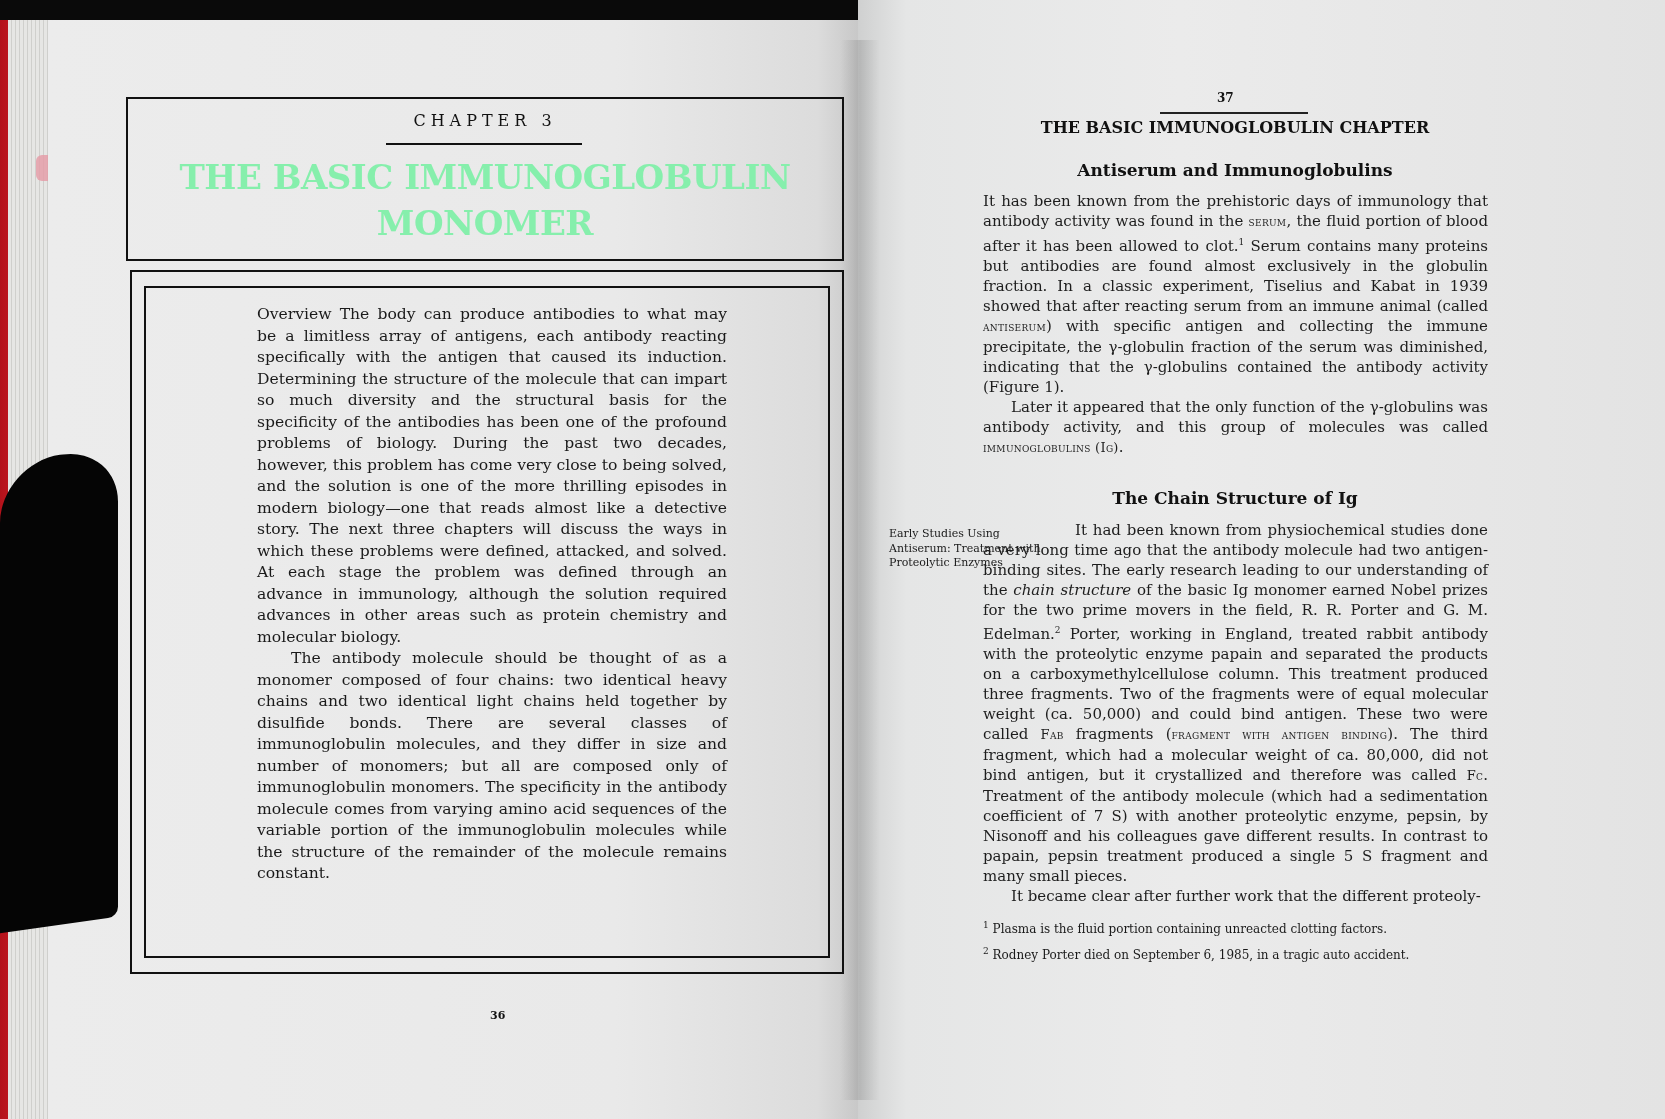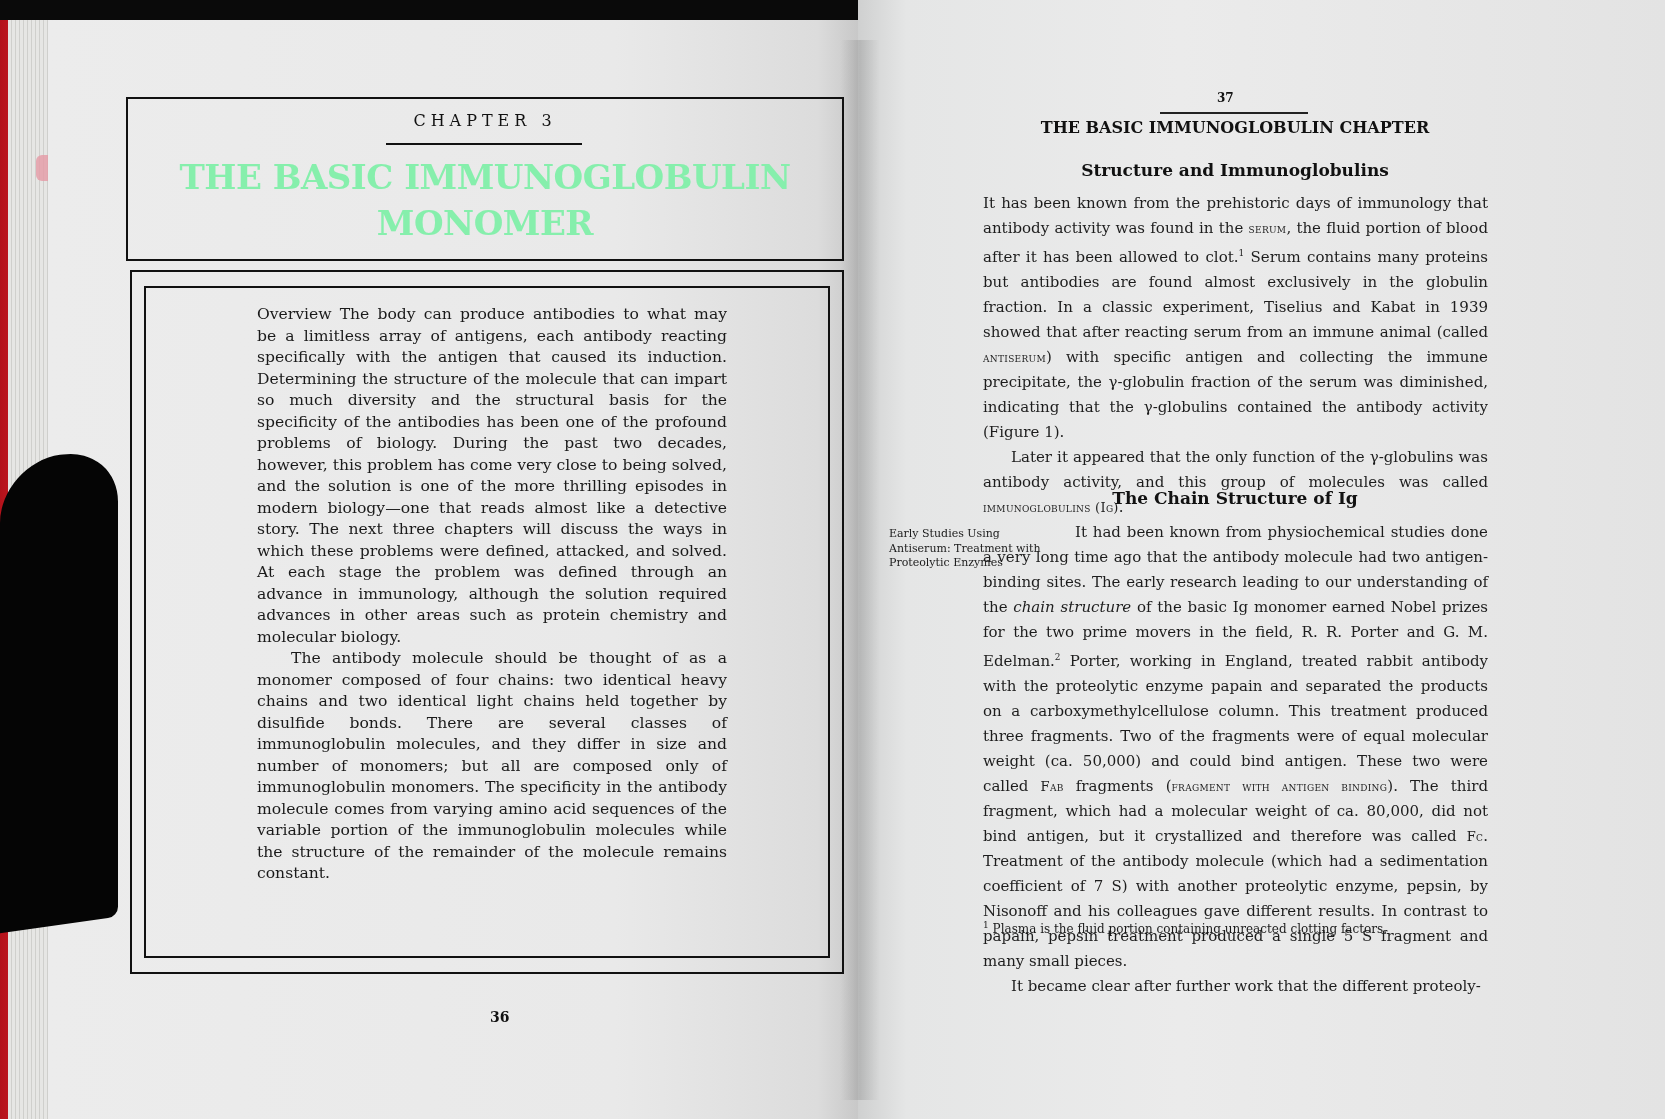--- a/index.html
+++ b/index.html
@@ -67,40 +67,40 @@
     .overview-text {
       position: absolute; left: 257px; top: 304px; width: 470px;
       font-family: "DejaVu Serif", serif; font-size: 15.6px; line-height: 21.5px; color: #1a1a1a;
       text-align: justify;
     }
     .overview-text p { margin: 0; }
     .overview-text p + p { text-indent: 34px; }
     .overview-lead { margin-right: 8px; }
     .page-num-left {
       position: absolute; left: 490px; top: 1009px; font-family: "DejaVu Serif", serif;
-      font-weight: bold; font-size: 14px; color: #111;
+      font-weight: bold; font-size: 11px; color: #111;
     }
     
     .page-num-right {
       position: absolute; left: 1217px; top: 91px; font-family: "DejaVu Serif", serif;
       font-weight: bold; font-size: 12px; color: #111;
     }
     .running-rule {
       position: absolute; left: 1160px; width: 148px; top: 112px; height: 1.5px; background: #222;
     }
     .running-head {
       position: absolute; left: 1010px; width: 450px; top: 118px; text-align: center;
       font-family: "DejaVu Serif", serif; font-weight: bold; font-size: 16px; color: #111;
     }
     .section-head {
       position: absolute; text-align: center; font-family: "DejaVu Serif", serif;
       font-weight: bold; font-size: 17px; color: #111;
     }
     .body-text {
-      position: absolute; font-family: "DejaVu Serif", serif; font-size: 15px; line-height: 25px;
+      position: absolute; font-family: "DejaVu Serif", serif; font-size: 15px; line-height: 20px;
       color: #1d1d1d; text-align: justify;
     }
     .body-text p { margin: 0; }
     .indent { text-indent: 28px; }
     .sc { font-variant: small-caps; font-size: 13px; letter-spacing: .3px; }
     .margin-note {
       position: absolute; left: 889px; top: 527px; width: 175px;
       font-family: "DejaVu Serif", serif; font-size: 11px; line-height: 14.5px; color: #1a1a1a;
     }
     .footnotes {
@@ -141,31 +141,32 @@
 </div>
 
 <div class="page-num-left">36</div>
 
 <div class="finger"></div>
 
 <div class="page-num-right">37</div>
 <div class="running-rule"></div>
 <div class="running-head">THE BASIC IMMUNOGLOBULIN CHAPTER</div>
 
-<div class="section-head" style="left:1010px;width:450px;top:160px;">Structure and Immunoglobulins</div>
+<div class="section-head" style="left:1010px;width:450px;top:160px;">Antiserum and Immunoglobulins</div>
 
 <div class="body-text" style="left:983px;top:191px;width:505px;">
   <p><span>It has been known from the prehistoric days of immunology that antibody activity was found in the </span><span class="sc">serum</span><span>, the fluid portion of blood after it has been allowed to clot.</span><sup>1</sup><span> Serum contains many proteins but antibodies are found almost exclusively in the globulin fraction. In a classic experiment, Tiselius and Kabat in 1939 showed that after reacting serum from an immune animal (called </span><span class="sc">antiserum</span><span>) with specific antigen and collecting the immune precipitate, the γ-globulin fraction of the serum was diminished, indicating that the γ-globulins contained the antibody activity (Figure 1).</span></p>
   <p class="indent"><span>Later it appeared that the only function of the γ-globulins was antibody activity, and this group of molecules was called </span><span class="sc">immunoglobulins (Ig)</span><span>.</span></p>
 </div>
 
 <div class="section-head" style="left:1010px;width:450px;top:488px;">The Chain Structure of Ig</div>
 
 <div class="margin-note">Early Studies Using Antiserum: Treatment with Proteolytic Enzymes</div>
 
 <div class="body-text" style="left:983px;top:520px;width:505px;">
   <p style="padding-left:0;"><span style="display:inline-block;width:92px;"></span><span>It had been known from physiochemical studies done a very long time ago that the antibody molecule had two antigen-binding sites. The early research leading to our understanding of the </span><em>chain structure</em><span> of the basic Ig monomer earned Nobel prizes for the two prime movers in the field, R. R. Porter and G. M. Edelman.</span><sup>2</sup><span> Porter, working in England, treated rabbit antibody with the proteolytic enzyme papain and separated the products on a carboxymethylcellulose column. This treatment produced three fragments. Two of the fragments were of equal molecular weight (ca. 50,000) and could bind antigen. These two were called </span><span class="sc">Fab</span><span> fragments (</span><span class="sc">fragment with antigen binding</span><span>). The third fragment, which had a molecular weight of ca. 80,000, did not bind antigen, but it crystallized and therefore was called </span><span class="sc">Fc</span><span>. Treatment of the antibody molecule (which had a sedimentation coefficient of 7 S) with another proteolytic enzyme, pepsin, by Nisonoff and his colleagues gave different results. In contrast to papain, pepsin treatment produced a single 5 S fragment and many small pieces.</span></p>
   <p class="indent">It became clear after further work that the different proteoly-</p>
 </div>
 
 <div class="footnotes">
   <div><sup>1</sup> <span>Plasma is the fluid portion containing unreacted clotting factors.</span></div>
+  <div><sup>2</sup> <span>Rodney Porter died on September 6, 1985, in a tragic auto accident.</span></div>
 </div>
 
 </body></html>

